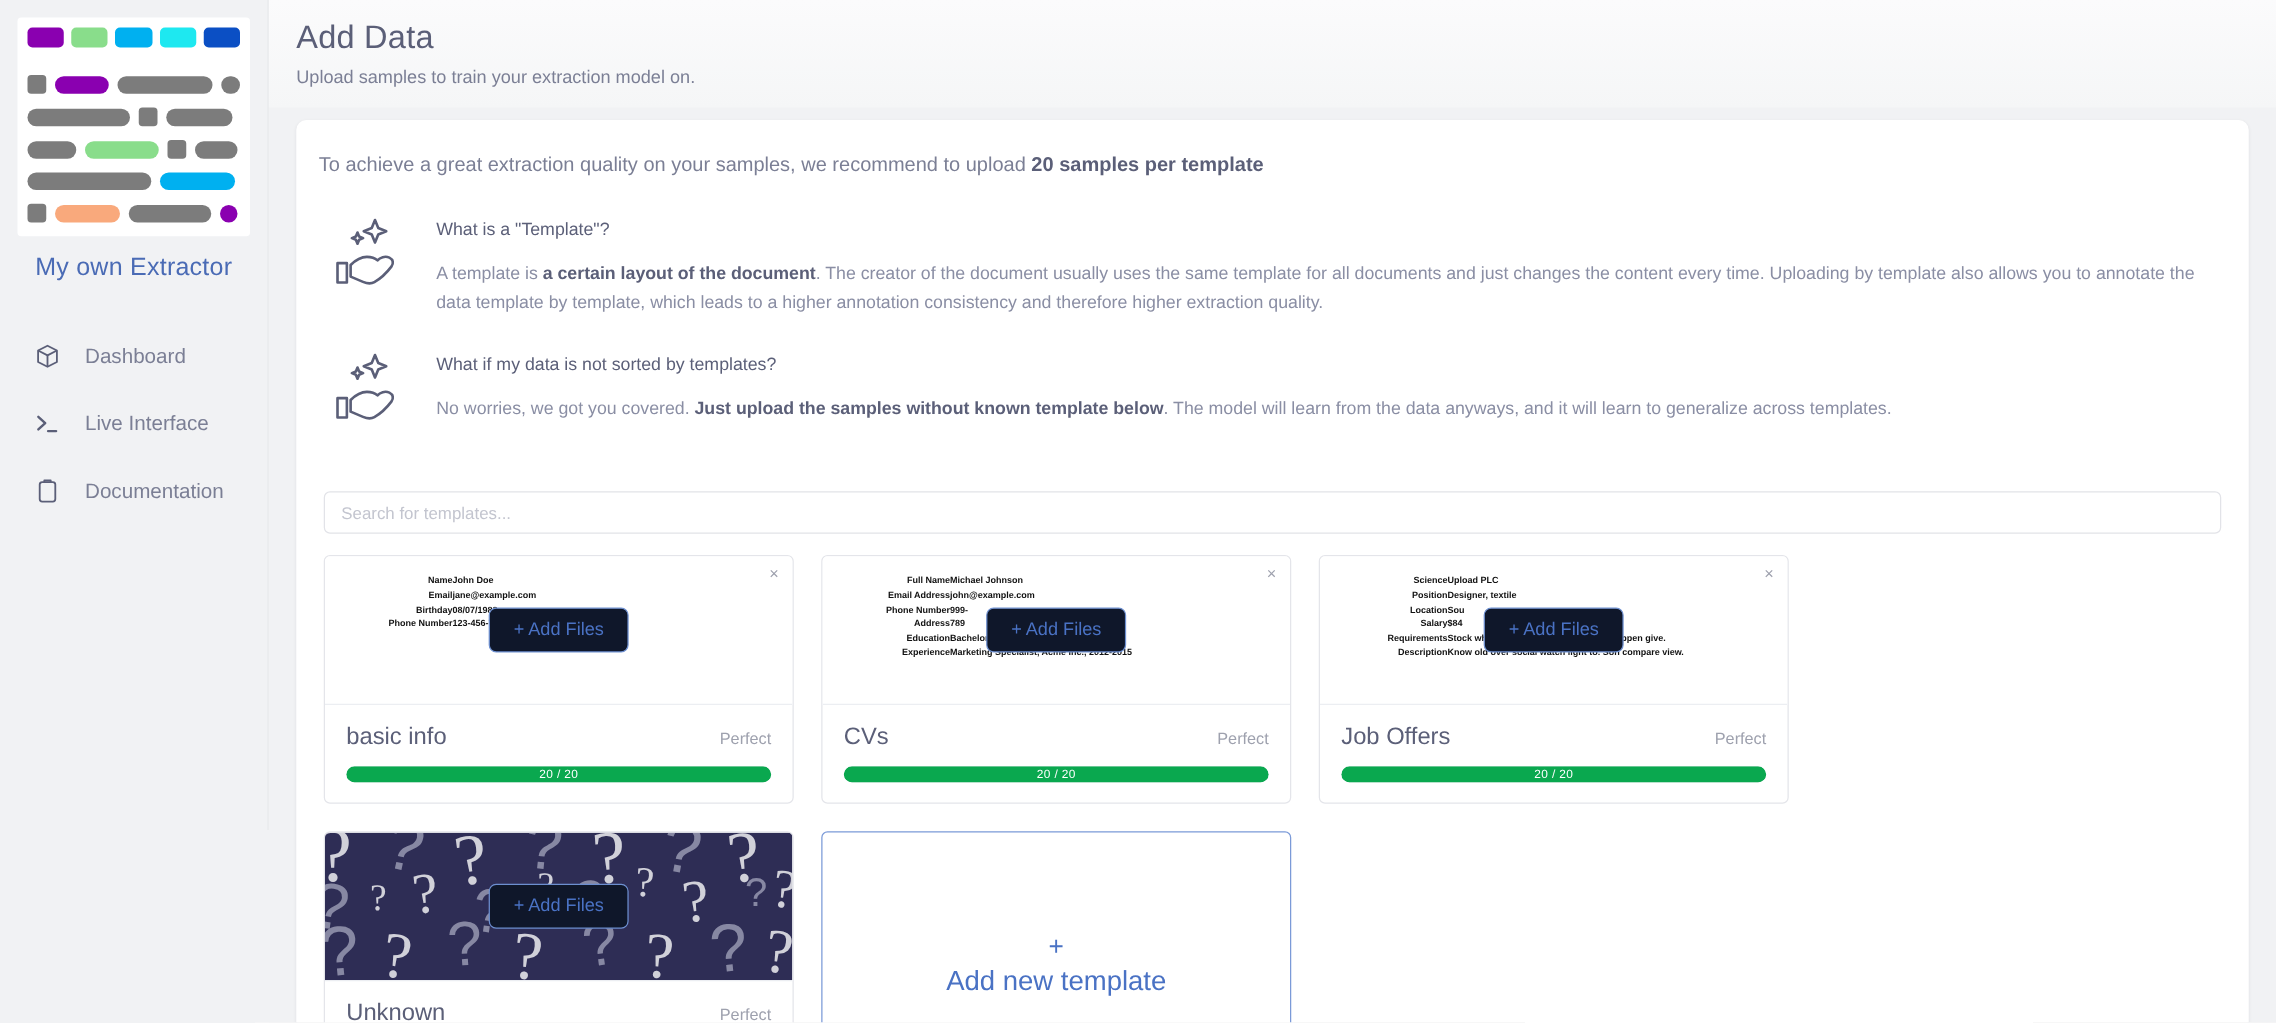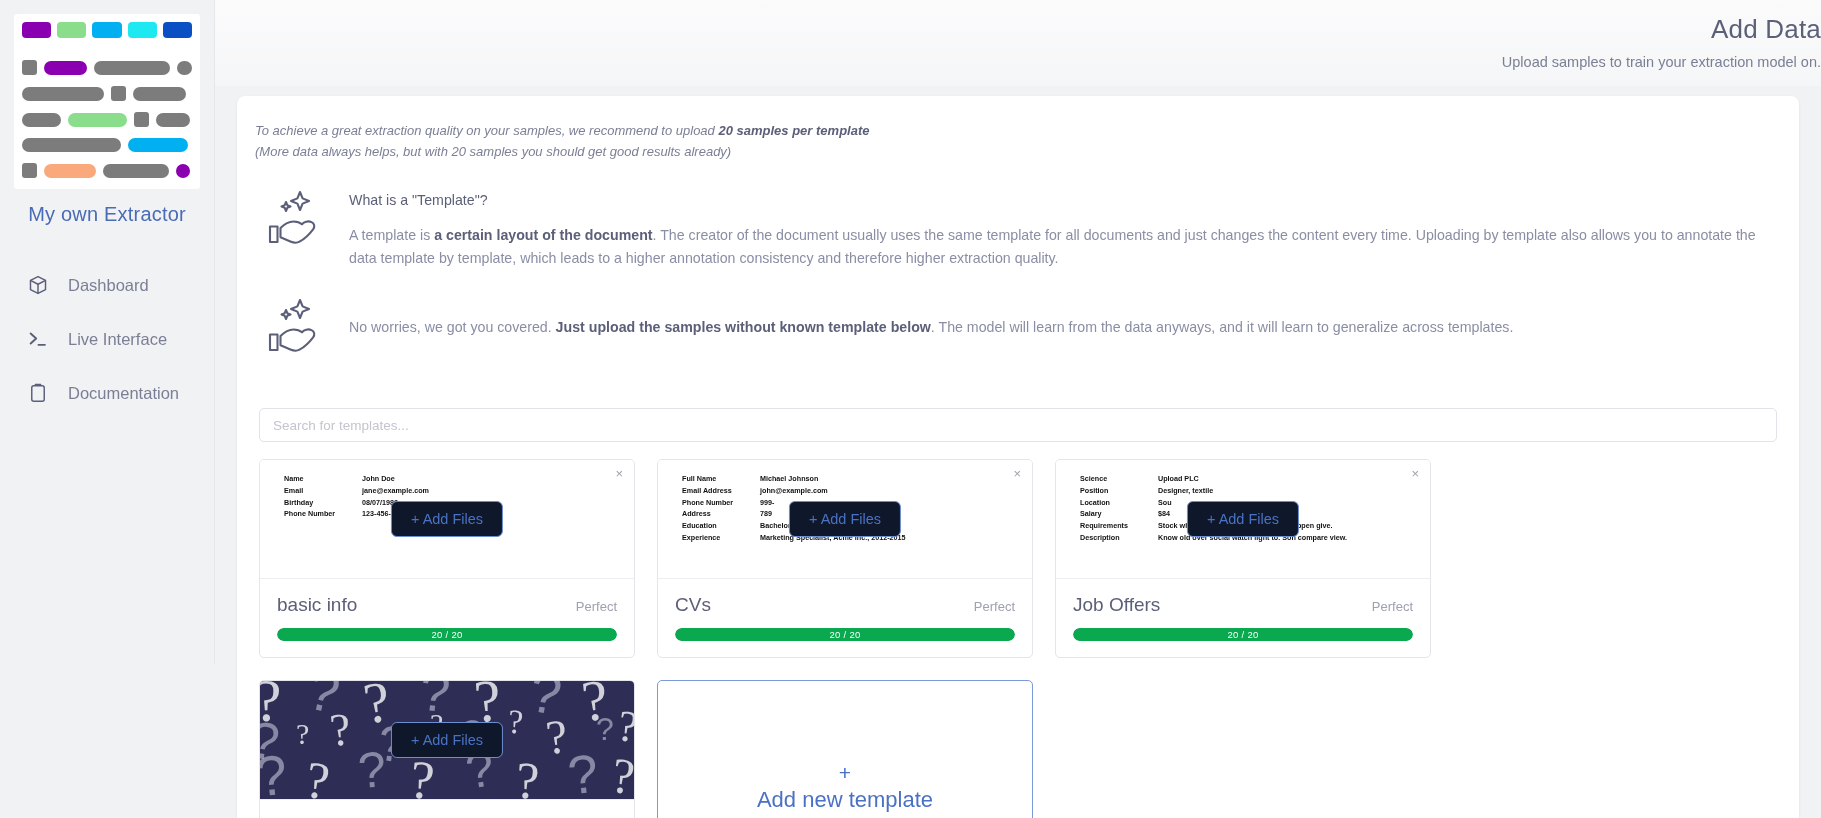--- a/index.html
+++ b/index.html
@@ -63,34 +63,33 @@
     color: #ffffff;
     box-shadow: 0 2px 6px rgba(42,95,168,.28);
   }
   .nav-item.active .ico { color: #ffffff; }
 
   
   .main { flex: 1; height: 818px; overflow: hidden; background: #f1f2f4; position: relative; }
   .page-head {
     background: linear-gradient(180deg,#fbfbfc 0%, #f5f6f7 100%);
     padding: 14px 0 16px 22px;
-    text-align: right;
   }
   .page-title { font-size: 26px; color: #5b5f78; font-weight: 400; letter-spacing:.2px; }
   .page-sub { font-size: 14.5px; color: #7b7f95; margin-top: 9px; }
 
   .panel {
     background: #ffffff;
     margin: 10px 22px 0 22px;
     border-radius: 8px;
     box-shadow: 0 1px 3px rgba(20,20,40,.07);
     padding: 24px 18px 24px 18px;
     min-height: 740px;
   }
-  .intro-line { font-size: 13px; color: #7b7f95; line-height: 1.62; font-style: italic; }
+  .intro-line { font-size: 16px; color: #7b7f95; line-height: 1.62; }
   .intro-line b { color: #5b5f78; font-weight: 700; }
 
   .info-block { display: flex; gap: 20px; margin-top: 28px; padding-left: 12px; }
   .info-icon { width: 62px; min-width: 62px; color: #5b5f78; }
   .info-body { flex: 1; padding-top: 2px; }
   .info-q { font-size: 14.2px; color: #5b5f78; font-weight: 400; }
   .info-a { font-size: 14.2px; color: #8a8ea4; line-height: 1.63; margin-top: 16px; }
   .info-a b { color: #5b5f78; font-weight: 700; }
 
   .search-wrap { margin-top: 48px; padding: 0 4px; }
@@ -121,21 +120,21 @@
   }
   .card-preview {
     height: 119px;
     position: relative;
     overflow: hidden;
     background: #fff;
     border-bottom: 1px solid #eceef2;
   }
   .doc { padding: 13px 0 0 24px; }
   .doc-row { display: flex; font-size: 7.2px; color: #111; font-weight: 700; line-height: 1.62; font-family: "Liberation Sans", sans-serif; }
-  .doc-k { width: 78px; min-width: 78px; }
+  .doc-k { width: 78px; min-width: 78px; text-align: right; }
   .doc-v { white-space: nowrap; }
   .card-x {
     position: absolute; top: 7px; right: 11px;
     font-size: 13px; color: #9ea1ae; cursor: pointer; line-height: 1;
   }
   .addfiles {
     position: absolute; left: 50%; top: 50%;
     transform: translate(-50%,-50%);
     background: #0f172a;
     border: 1px solid #6d8fd0;
@@ -284,21 +283,20 @@
     <div class="page-head">
       <div class="page-title">Add Data</div>
       <div class="page-sub">Upload samples to train your extraction model on.</div>
     </div>
 
     <div class="panel">
 
       <div class="intro-line">
         <span>To achieve a great extraction quality on your samples, we recommend to upload </span><b>20 samples per template</b>
       </div>
-      <div class="intro-line">(More data always helps, but with 20 samples you should get good results already)</div>
 
       <div class="info-block">
         <div class="info-icon">
           <svg width="62" height="58" viewBox="0 0 62 58" fill="none" stroke="currentColor" stroke-width="2.1" stroke-linejoin="round" stroke-linecap="round">
             <path d="M33 2l2.6 6.4L42 11l-6.4 2.6L33 20l-2.6-6.4L24 11l6.4-2.6z" fill="none"></path>
             <path d="M19 12l1.3 3.2L23.5 16.5 20.3 17.8 19 21l-1.3-3.2L14.5 16.5l3.2-1.3z" fill="none"></path>
             <path d="M3 36.5h7.5v15.5H3z"></path>
             <path d="M13.5 38c3.5-3.5 8-6.5 13-6.5 4 0 6.5 1 8.5 2.8 2-2.3 6-3.8 9.5-2.2 3 1.4 3.6 4.6 1.6 7.2-3.2 4.2-9 9.8-13.6 12.4-3 1.7-6.2 1-9.1-.2l-9.9-4.2z"></path>
           </svg>
         </div>
@@ -311,20 +309,21 @@
       <div class="info-block">
         <div class="info-icon">
           <svg width="62" height="58" viewBox="0 0 62 58" fill="none" stroke="currentColor" stroke-width="2.1" stroke-linejoin="round" stroke-linecap="round">
             <path d="M33 2l2.6 6.4L42 11l-6.4 2.6L33 20l-2.6-6.4L24 11l6.4-2.6z" fill="none"></path>
             <path d="M19 12l1.3 3.2L23.5 16.5 20.3 17.8 19 21l-1.3-3.2L14.5 16.5l3.2-1.3z" fill="none"></path>
             <path d="M3 36.5h7.5v15.5H3z"></path>
             <path d="M13.5 38c3.5-3.5 8-6.5 13-6.5 4 0 6.5 1 8.5 2.8 2-2.3 6-3.8 9.5-2.2 3 1.4 3.6 4.6 1.6 7.2-3.2 4.2-9 9.8-13.6 12.4-3 1.7-6.2 1-9.1-.2l-9.9-4.2z"></path>
           </svg>
         </div>
         <div class="info-body">
+          <div class="info-q">What if my data is not sorted by templates?</div>
           <div class="info-a"><span>No worries, we got you covered. </span><b>Just upload the samples without known template below</b><span>. The model will learn from the data anyways, and it will learn to generalize across templates.</span></div>
         </div>
       </div>
 
       <div class="search-wrap">
         <input class="search-input" type="text" placeholder="Search for templates..." style="">
       </div>
 
       <div class="grid">
 

